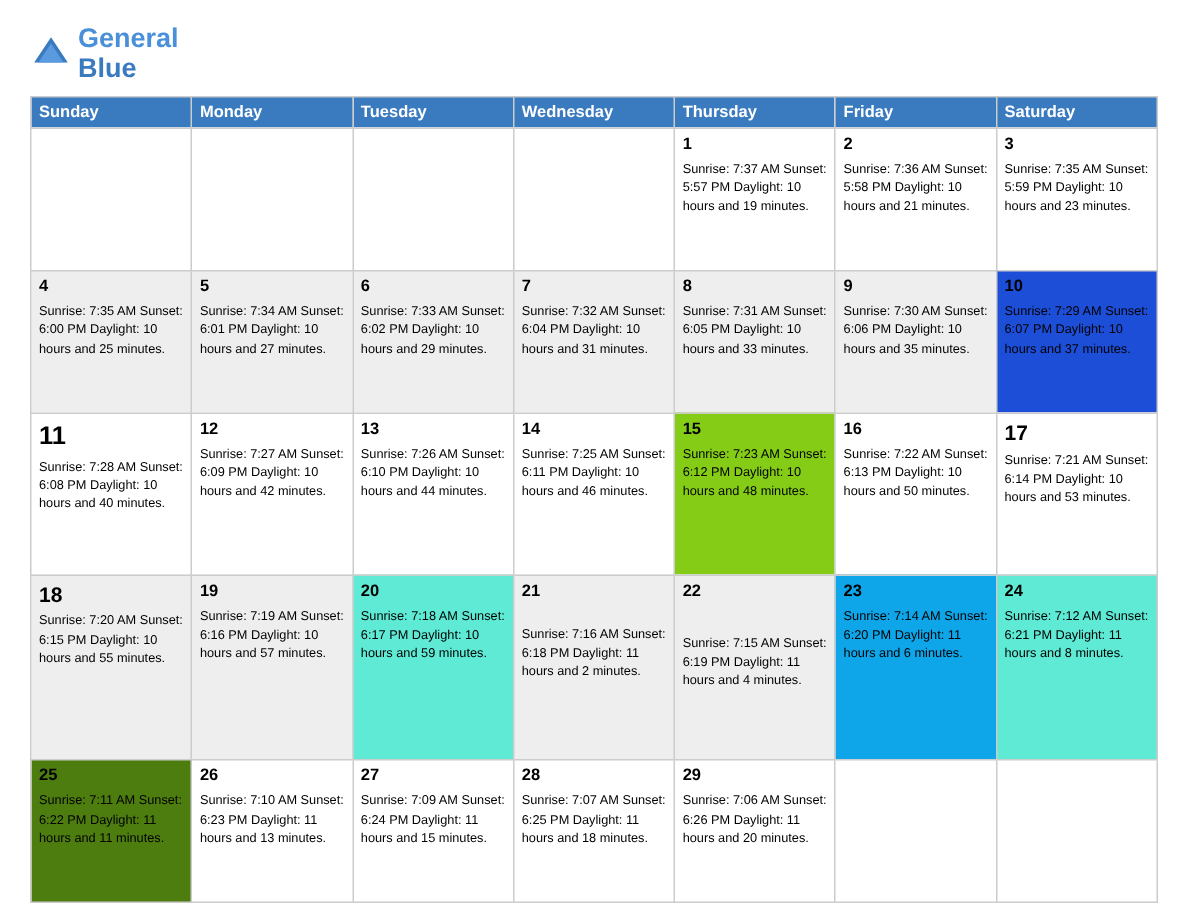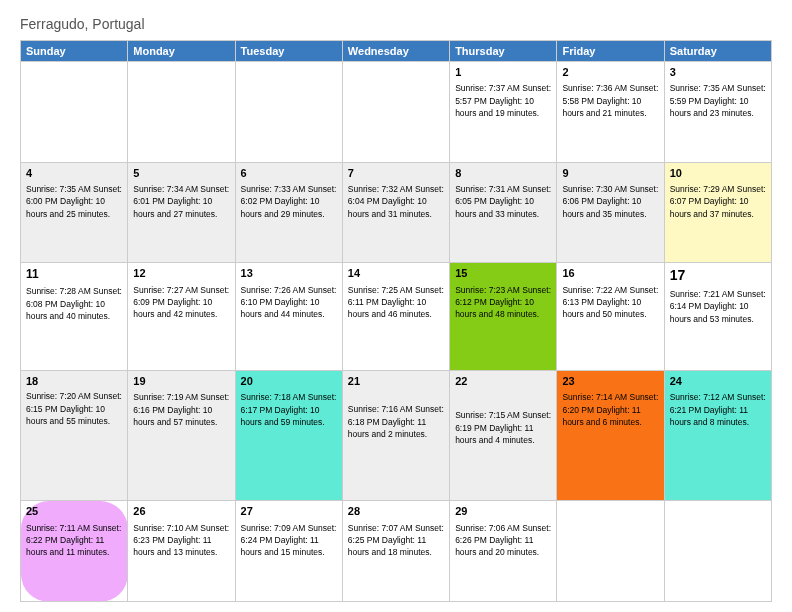--- a/index.html
+++ b/index.html
@@ -76,22 +76,33 @@
       font-size: 8.5px;
       line-height: 1.4;
       width: calc(100% / 7);
     }
   </style>
 </head>
 <body>
 
 <div class="page">
   <div class="header">
+    <div class="logo">
+      <svg class="logo-icon" viewBox="0 0 40 40">
+        <polygon points="20,4 36,28 4,28" fill="#3a7abf"></polygon>
+        <polygon points="20,10 32,28 8,28" fill="#5a9adf"></polygon>
+      </svg>
+      <div>
+        <div class="logo-text">
+          <span>General</span><br>
+          <span style="color:#3a7abf">Blue</span>
+        </div>
+      </div>
+    </div>
     <div class="title-block">
-      <div class="subtitle">Ferragudo, Portugal</div>
     </div>
   </div>
 
   <table class="cal-table">
     <thead>
       <tr>
         <th>Sunday</th>
         <th>Monday</th>
         <th>Tuesday</th>
         <th>Wednesday</th>
@@ -164,31 +175,31 @@
 Daylight: 10 hours
 and 33 minutes.</div>
           </td>
           <td style="background: rgb(238, 238, 238);">
             <span style="font-size: 11px; font-weight: bold; display: block; margin-bottom: 2px;">9</span>
             <div style="font-size: 8.5px; line-height: 1.45;">Sunrise: 7:30 AM
 Sunset: 6:06 PM
 Daylight: 10 hours
 and 35 minutes.</div>
           </td>
-          <td style="background: #fef9c3;">
+          <td style="background: #1d4ed8;">
             <span style="font-size: 11px; font-weight: bold; display: block; margin-bottom: 2px;">10</span>
             <div style="font-size: 8.5px; line-height: 1.45;">Sunrise: 7:29 AM
 Sunset: 6:07 PM
 Daylight: 10 hours
 and 37 minutes.</div>
           </td>
         </tr>
         <tr>
           <td style="background: rgb(255, 255, 255);">
-            <span style="font-size: 12px; font-weight: bold; display: block; margin-bottom: 2px;">11</span>
+            <span style="font-size: 17px; font-weight: bold; display: block; margin-bottom: 2px;">11</span>
             <div style="font-size: 8.5px; line-height: 1.45;">Sunrise: 7:28 AM
 Sunset: 6:08 PM
 Daylight: 10 hours
 and 40 minutes.</div>
           </td>
           <td style="background: rgb(255, 255, 255);">
             <span style="font-size: 11px; font-weight: bold; display: block; margin-bottom: 2px;">12</span>
             <div style="font-size: 8.5px; line-height: 1.45;">Sunrise: 7:27 AM
 Sunset: 6:09 PM
 Daylight: 10 hours
@@ -225,21 +236,21 @@
           <td style="background: rgb(255, 255, 255);">
             <span style="font-size: 14px; font-weight: bold; display: block; margin-bottom: 2px;">17</span>
             <div style="font-size: 8.5px; line-height: 1.45;">Sunrise: 7:21 AM
 Sunset: 6:14 PM
 Daylight: 10 hours
 and 53 minutes.</div>
           </td>
         </tr>
         <tr>
           <td style="background: rgb(238, 238, 238);">
-            <span style="font-size: 11px; font-weight: bold; display: block; margin-bottom: 1px;">18</span>
+            <span style="font-size: 14px; font-weight: bold; display: block; margin-bottom: 1px;">18</span>
             <div style="font-size: 8.5px; line-height: 1.45;">Sunrise: 7:20 AM
 Sunset: 6:15 PM
 Daylight: 10 hours
 and 55 minutes.</div>
           </td>
           <td style="background: rgb(238, 238, 238);">
             <span style="font-size: 11px; font-weight: bold; display: block; margin-bottom: 2px;">19</span>
             <div style="font-size: 8.5px; line-height: 1.45;">Sunrise: 7:19 AM
 Sunset: 6:16 PM
 Daylight: 10 hours
@@ -259,37 +270,37 @@
 Daylight: 11 hours
 and 2 minutes.</div>
           </td>
           <td style="background: rgb(238, 238, 238);">
             <span style="font-size: 11px; font-weight: bold; display: block; margin-bottom: 20px;">22</span>
             <div style="font-size: 8.5px; line-height: 1.45;">Sunrise: 7:15 AM
 Sunset: 6:19 PM
 Daylight: 11 hours
 and 4 minutes.</div>
           </td>
-          <td style="background: #f97316;">
+          <td style="background: #0ea5e9;">
             <span style="font-size: 11px; font-weight: bold; display: block; margin-bottom: 2px;">23</span>
             <div style="font-size: 8.5px; line-height: 1.45;">Sunrise: 7:14 AM
 Sunset: 6:20 PM
 Daylight: 11 hours
 and 6 minutes.</div>
           </td>
           <td style="background: #5eead4;">
             <span style="font-size: 11px; font-weight: bold; display: block; margin-bottom: 2px;">24</span>
             <div style="font-size: 8.5px; line-height: 1.45;">Sunrise: 7:12 AM
 Sunset: 6:21 PM
 Daylight: 11 hours
 and 8 minutes.</div>
           </td>
         </tr>
         <tr>
-          <td style="background: #f0abfc; border-radius: 28px;">
+          <td style="background: #4d7c0f;">
             <span style="font-size: 11px; font-weight: bold; display: block; margin-bottom: 2px;">25</span>
             <div style="font-size: 8.5px; line-height: 1.45;">Sunrise: 7:11 AM
 Sunset: 6:22 PM
 Daylight: 11 hours
 and 11 minutes.</div>
           </td>
           <td style="background: rgb(255, 255, 255);">
             <span style="font-size: 11px; font-weight: bold; display: block; margin-bottom: 2px;">26</span>
             <div style="font-size: 8.5px; line-height: 1.45;">Sunrise: 7:10 AM
 Sunset: 6:23 PM

